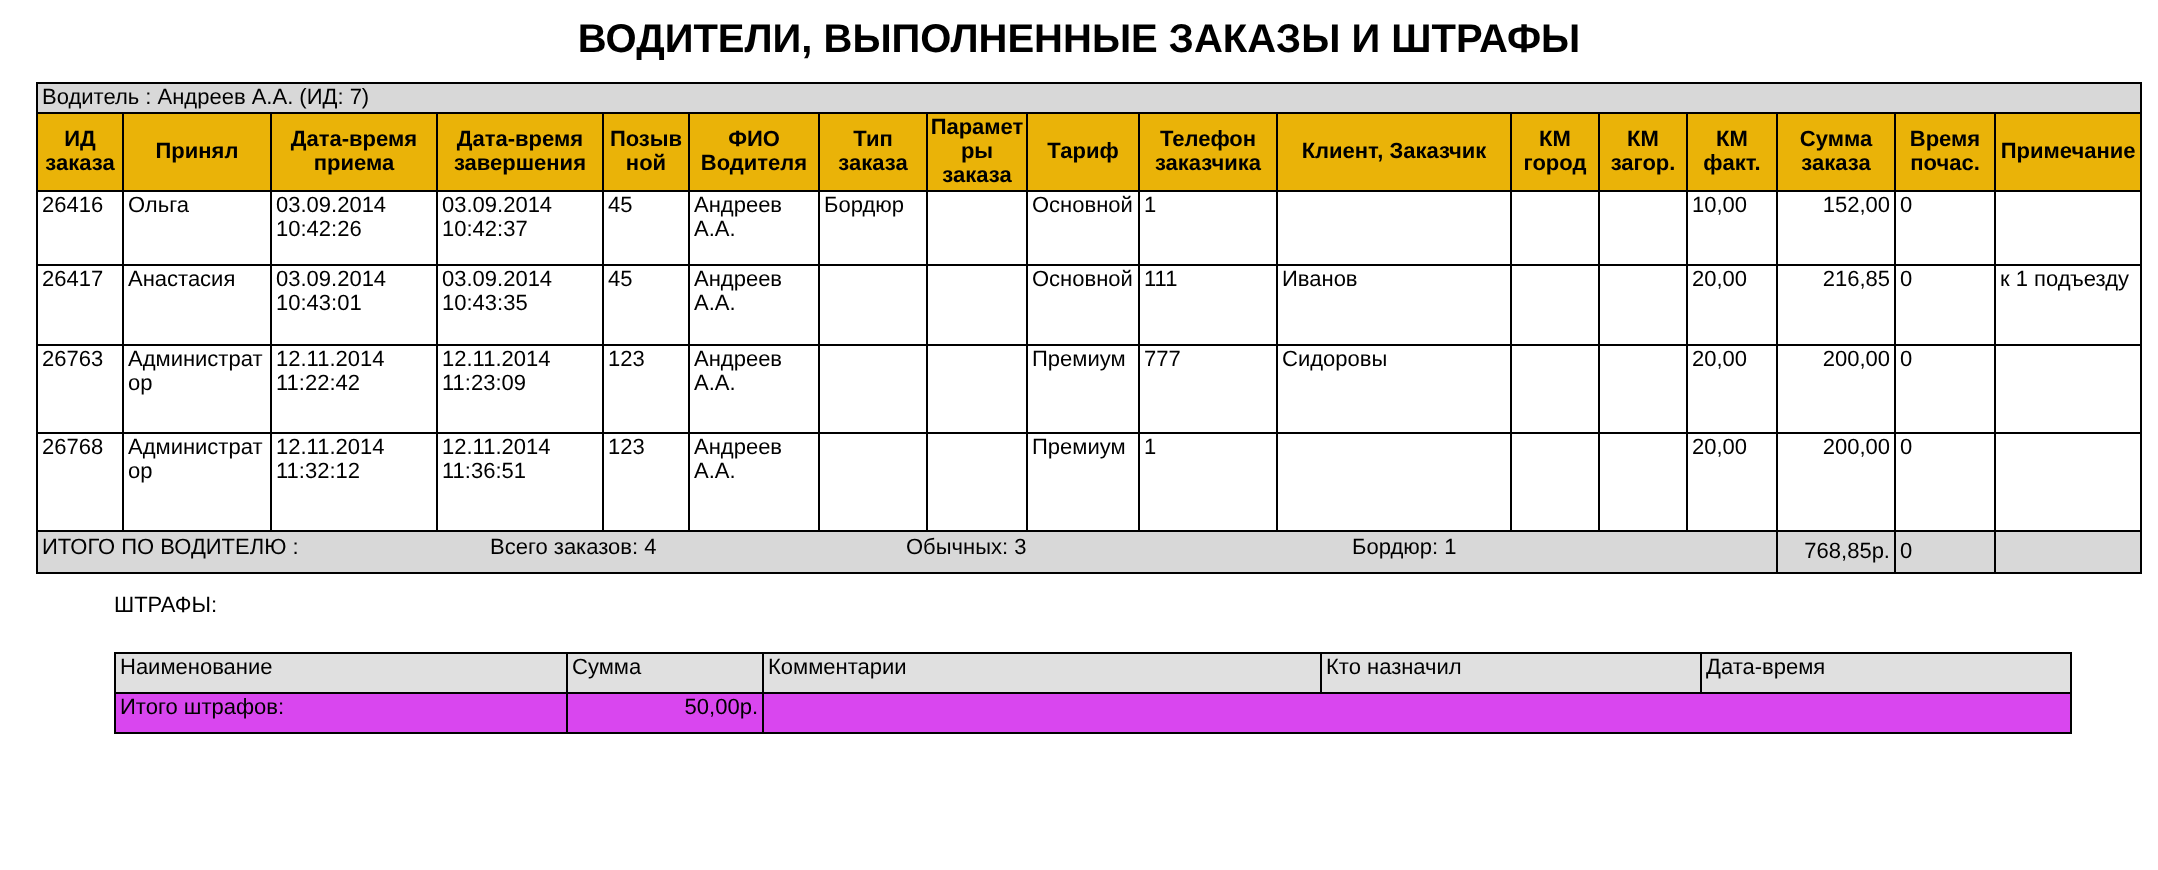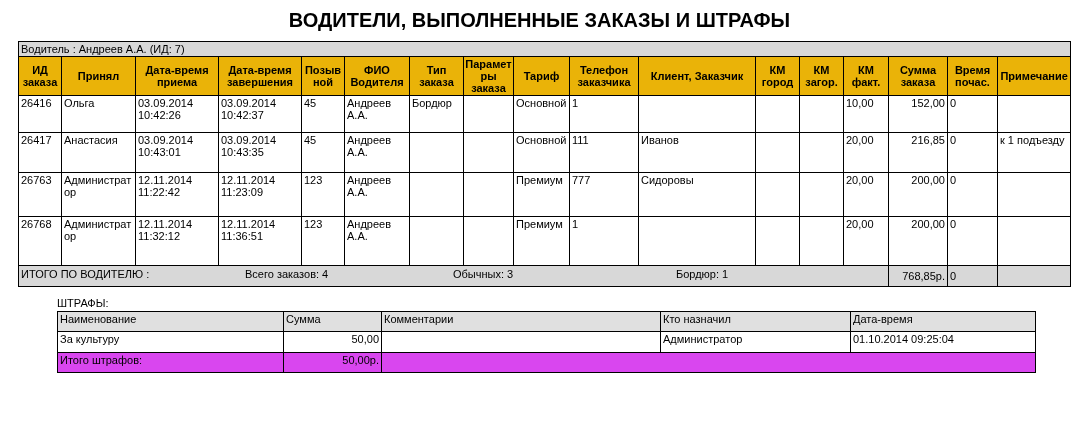--- a/index.html
+++ b/index.html
@@ -28,21 +28,21 @@
     vertical-align:middle;padding:1px 1px;
   }
   .group-row td{background:#d8d8d8;margin-left:32px;}
   .row-h0{height:37px;margin-left:48px;} .row-h1{height:40px;} .row-h2{height:44px;} .row-h3{height:49px;}
   .summary-row td{background:#d8d8d8;height:18px;vertical-align:middle;}
   .summary-left{position:relative;}
   .summary-left span{position:absolute;top:2px;white-space:nowrap;}
   .s-pos0{left:2px;} .s-pos1{left:226px;} .s-pos2{left:434px;} .s-pos3{left:638px;margin-left:19px;}
   .num-right{text-align:right;}
   
-  .fines-label{margin:10px 0 2px 57px;}
+  .fines-label{margin:10px 0 17px 57px;}
   .fines-table{margin-left:57px;width:978px;}
   .fines-table .fines-head td{background:#e0e0e0;height:17px;}
   .fines-table .fines-data td{height:18px;}
   .fines-table .fines-total td{background:#d946ef;height:17px;}
 </style>
 </head>
 <body>
 
 <div class="report-title">
   <div>ВОДИТЕЛИ, ВЫПОЛНЕННЫЕ ЗАКАЗЫ И ШТРАФЫ</div>
@@ -192,26 +192,19 @@
       <col style="width:185px">
   </colgroup>
   <tbody>
       <tr class="fines-head">
     <td>Наименование</td>
     <td>Сумма</td>
     <td>Комментарии</td>
     <td>Кто назначил</td>
     <td>Дата-время</td>
   </tr>
-  <tr class="fines-data">
-    <td>За культуру</td>
-    <td class="num-right">50,00</td>
-    <td></td>
-    <td>Администратор</td>
-    <td>01.10.2014 09:25:04</td>
-  </tr>
   <tr class="fines-total">
     <td>Итого штрафов:</td>
     <td class="num-right">50,00р.</td>
     <td colspan="3"></td>
   </tr>
 </tbody>
   </table>
 
 </body></html>

